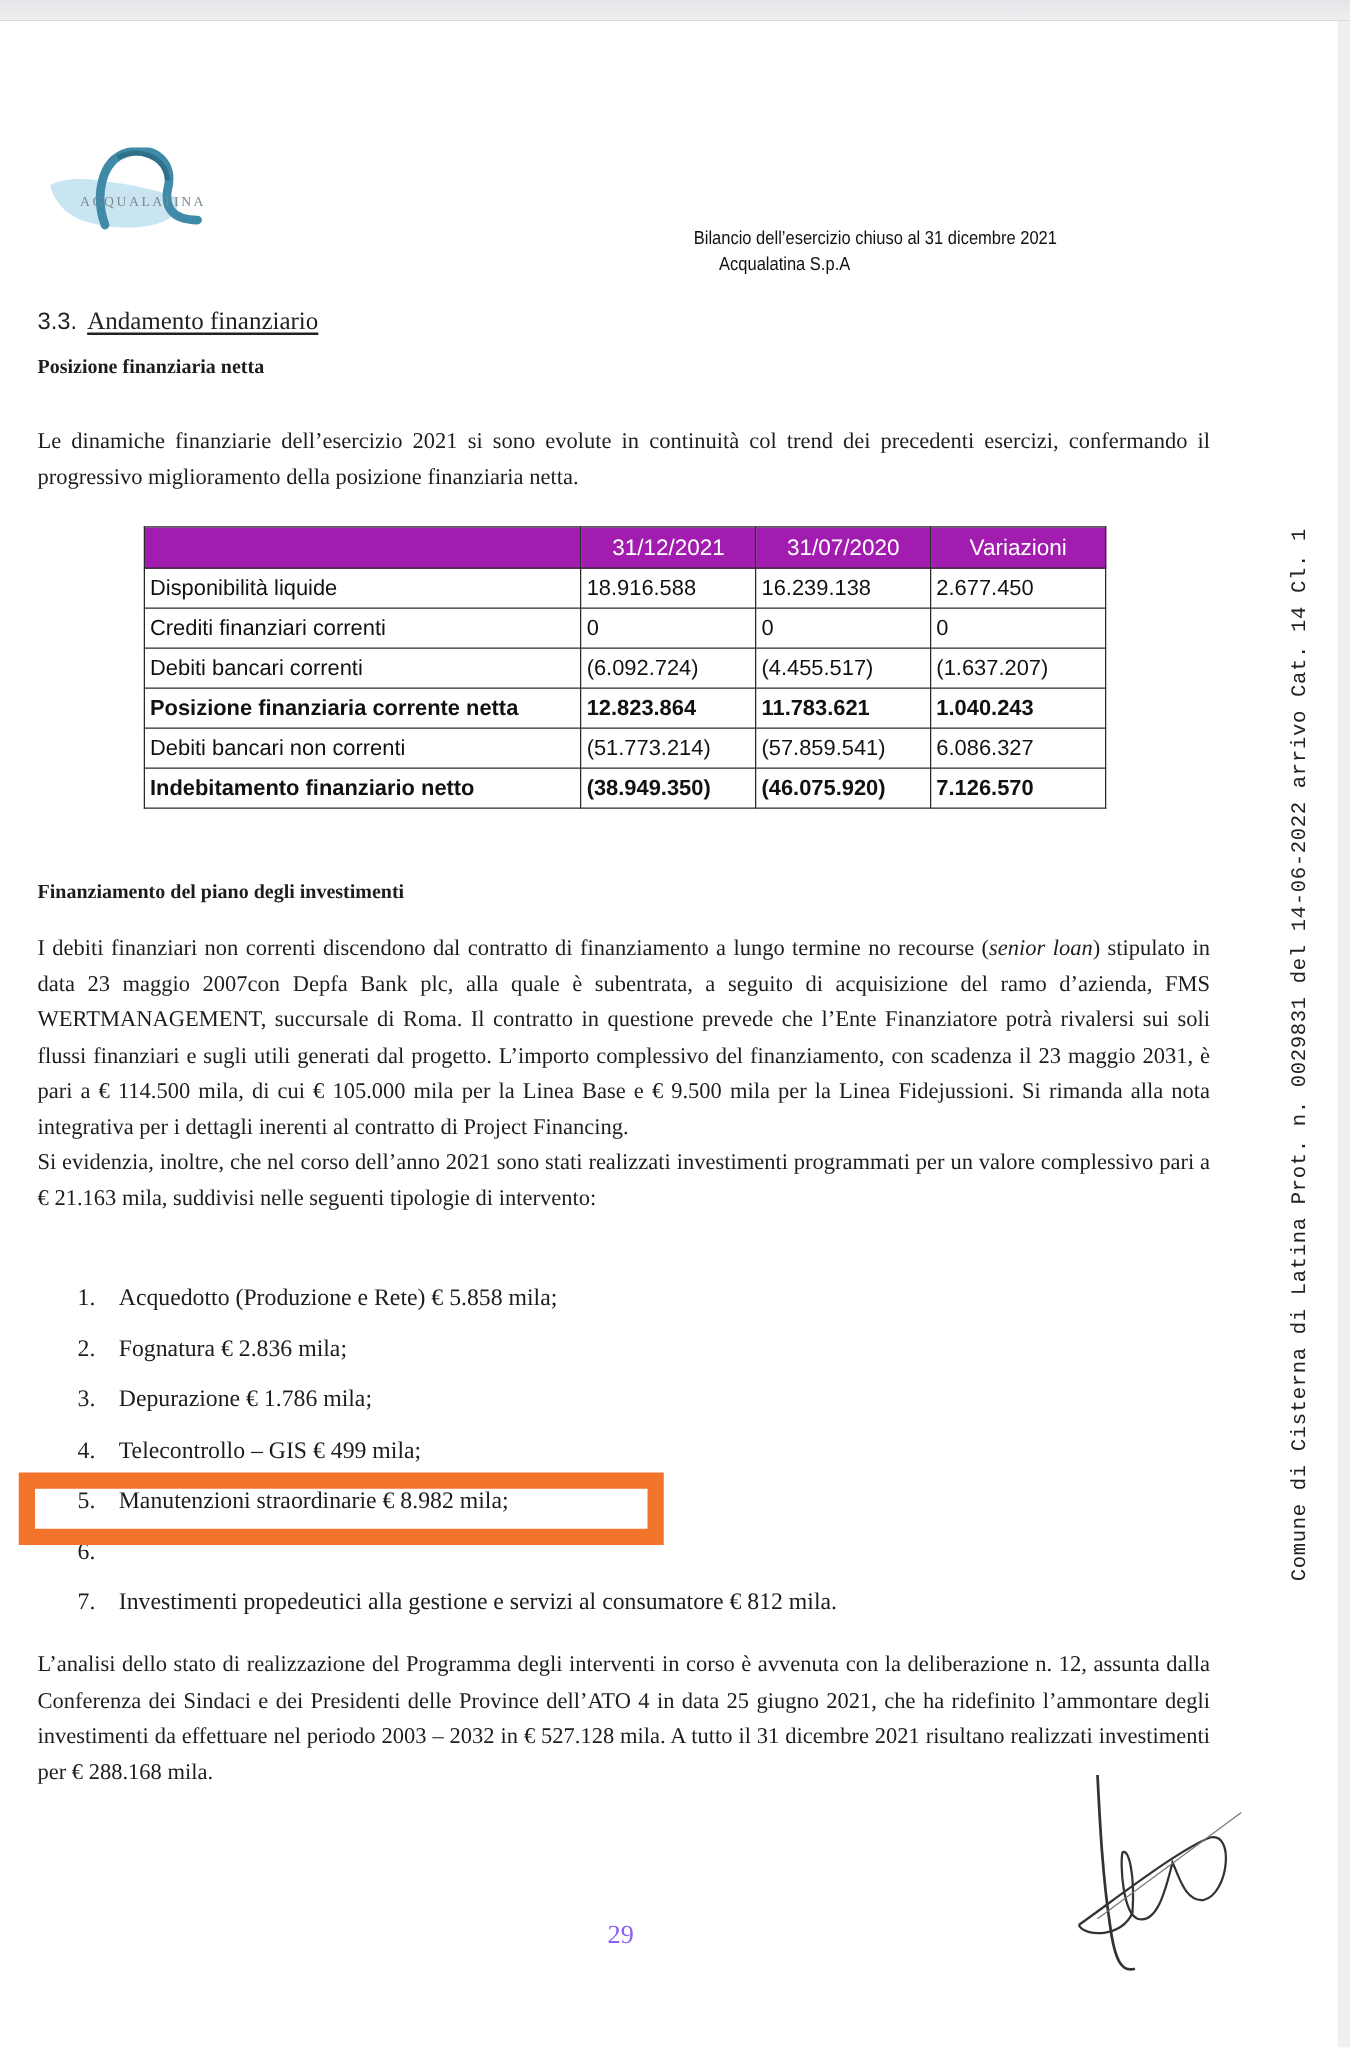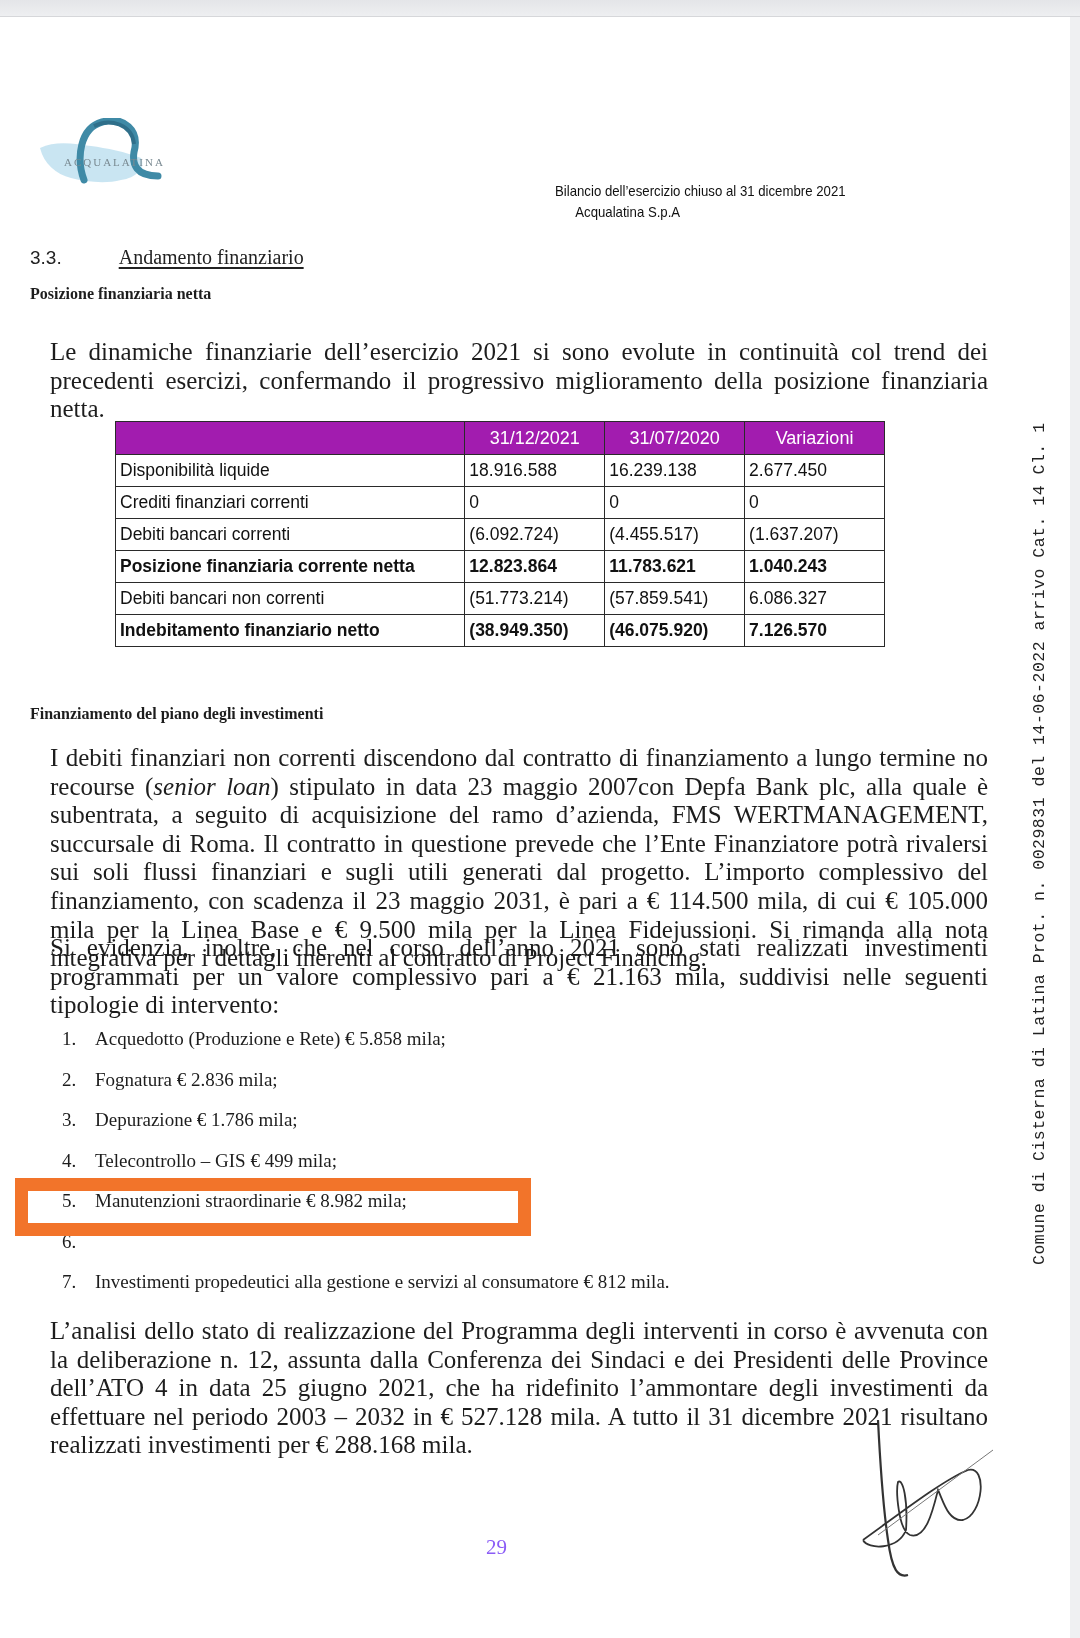--- a/index.html
+++ b/index.html
@@ -11,26 +11,26 @@
 
   .page { position: absolute; left: 0; top: 17px; width: 1070px; height: 1621px; background: #ffffff; }
 
   .logo { position: absolute; left: 36px; top: 118px; width: 150px; height: 80px; }
   .logo-text { position: absolute; left: 28px; top: 38px; font-family: "Liberation Serif", serif; font-size: 11px; letter-spacing: 2px; color: #7a8a92; }
 
   .header-right { position: absolute; left: 555px; top: 180px; font-family: "Liberation Sans", sans-serif; font-size: 15px; line-height: 21px; color: #111; transform: scaleX(0.88); transform-origin: left top; }
   .header-right .l2 { padding-left: 23px; }
 
   .section-title { position: absolute; left: 30px; top: 246px; font-family: "Liberation Sans", sans-serif; font-size: 19px; color: #222; }
-  .section-title .num { margin-right: 21px; }
-  .section-title .txt { font-family: "Liberation Serif", serif; font-size: 20px; text-decoration: underline; text-underline-offset: 3px; margin-left: 36px; }
+  .section-title .num { margin-right: 8px; }
+  .section-title .txt { font-family: "Liberation Serif", serif; font-size: 20px; text-decoration: underline; text-underline-offset: 3px; }
 
   .bold-head { position: absolute; left: 30px; font-family: "Liberation Serif", serif; font-weight: bold; font-size: 16px; color: #1d1d1d; }
 
-  .para { position: absolute; left: 30px; width: 938px; font-family: "Liberation Serif", serif; font-size: 25px; line-height: 28.6px; color: #1d1d1d; text-align: justify; margin-left: 20px; }
+  .para { position: absolute; left: 30px; width: 938px; font-family: "Liberation Serif", serif; font-size: 18px; line-height: 28.6px; color: #1d1d1d; text-align: justify; }
 
   
   .fin-table { position: absolute; left: 115px; top: 421px; width: 770px; border-collapse: collapse; font-family: "Liberation Sans", sans-serif; font-size: 17.5px; color: #111; }
   .fin-table th { background: #a21caf; color: #ffffff; font-weight: normal; height: 33px; border: 1.5px solid #2a2a2a; text-align: center; font-size: 18px; }
   .fin-table td { height: 32px; border: 1.5px solid #2a2a2a; padding: 0 4px; }
   .fin-table td.num { }
   .fin-table tr.bold td { font-weight: bold; }
   .fin-table col.c0 { width: 350px; }
   .fin-table col.c1 { width: 140px; }
   .fin-table col.c2 { width: 140px; }
@@ -130,21 +130,21 @@
       <td class="num">(46.075.920)</td>
       <td class="num">7.126.570</td>
     </tr>
   </tbody>
 </table>
 
 <div class="bold-head" style="top:705px;">Finanziamento del piano degli investimenti</div>
 
 <div class="para" style="top:744px;"><span>I debiti finanziari non correnti discendono dal contratto di finanziamento a lungo termine no recourse (</span><i>senior loan</i><span>) stipulato in data 23 maggio 2007con Depfa Bank plc, alla quale è subentrata, a seguito di acquisizione del ramo d’azienda, FMS WERTMANAGEMENT, succursale di Roma. Il contratto in questione prevede che l’Ente Finanziatore potrà rivalersi sui soli flussi finanziari e sugli utili generati dal progetto. L’importo complessivo del finanziamento, con scadenza il 23 maggio 2031, è pari a € 114.500 mila, di cui € 105.000 mila per la Linea Base e € 9.500 mila per la Linea Fidejussioni. Si rimanda alla nota integrativa per i dettagli inerenti al contratto di Project Financing.</span></div>
 
-<div class="para" style="top:934px;">Si evidenzia, inoltre, che nel corso dell’anno 2021 sono stati realizzati investimenti programmati per un valore complessivo pari a € 21.163 mila, suddivisi nelle seguenti tipologie di intervento:</div>
+<div class="para" style="top:915px;">Si evidenzia, inoltre, che nel corso dell’anno 2021 sono stati realizzati investimenti programmati per un valore complessivo pari a € 21.163 mila, suddivisi nelle seguenti tipologie di intervento:</div>
 
 <ol class="inv-list">
   <li>
       <span class="n">1.</span>
       <span>Acquedotto (Produzione e Rete) € 5.858 mila;</span>
     </li>
   <li>
       <span class="n">2.</span>
       <span>Fognatura € 2.836 mila;</span>
     </li>

